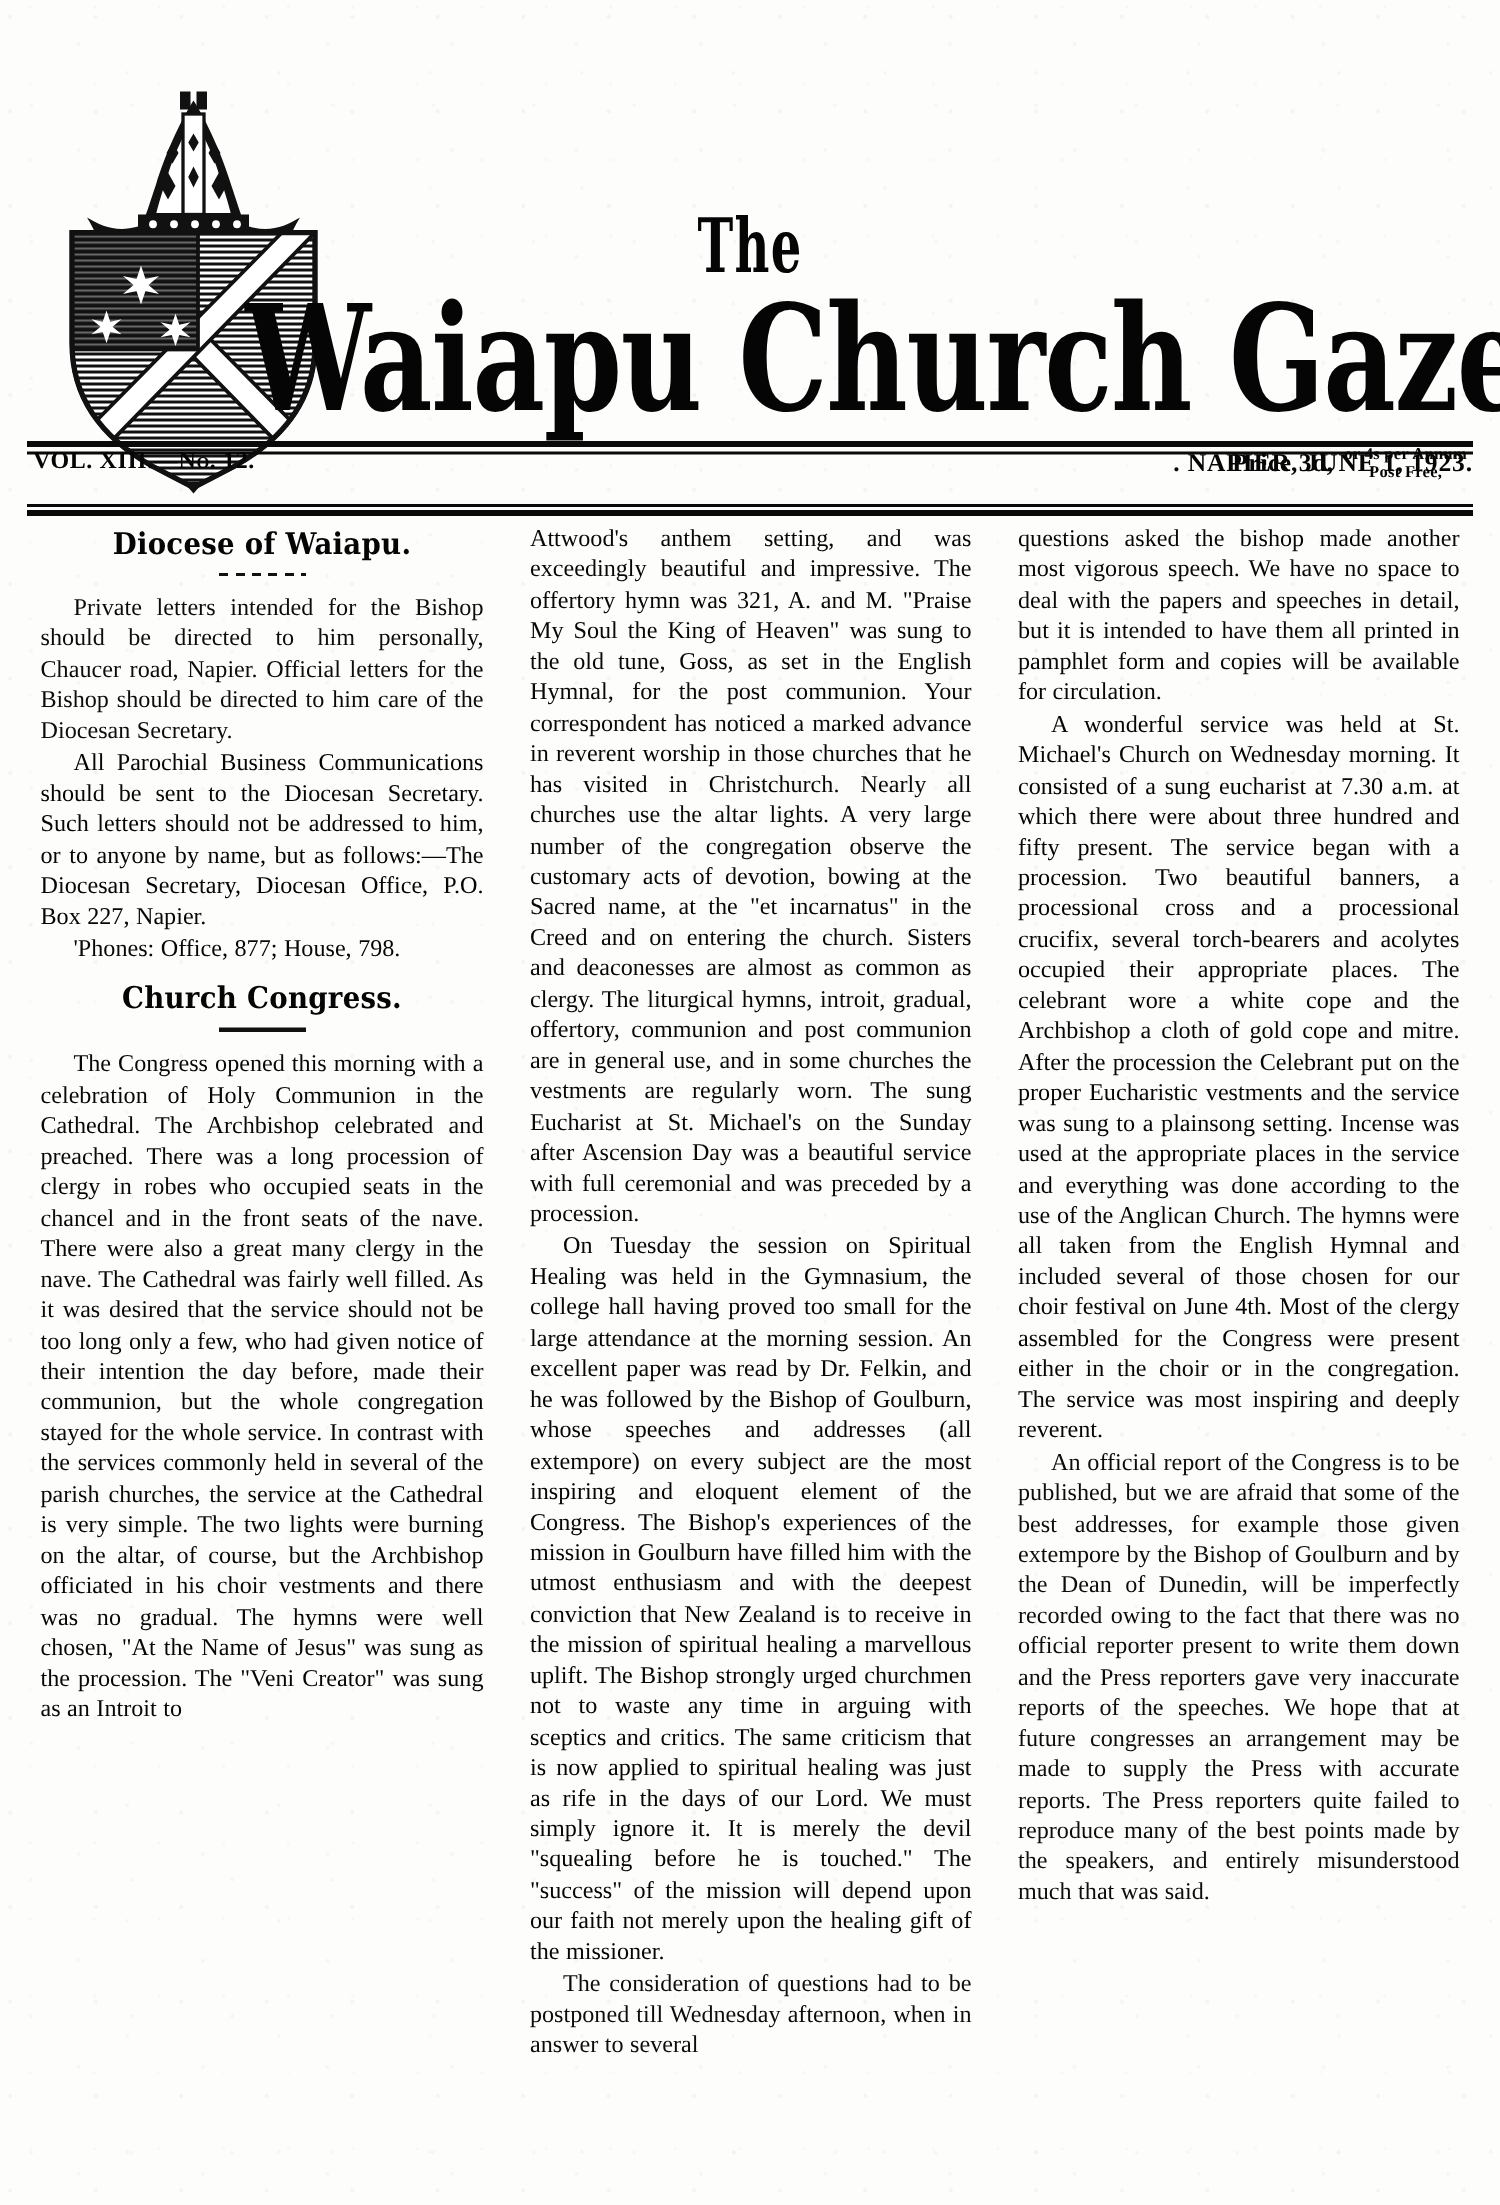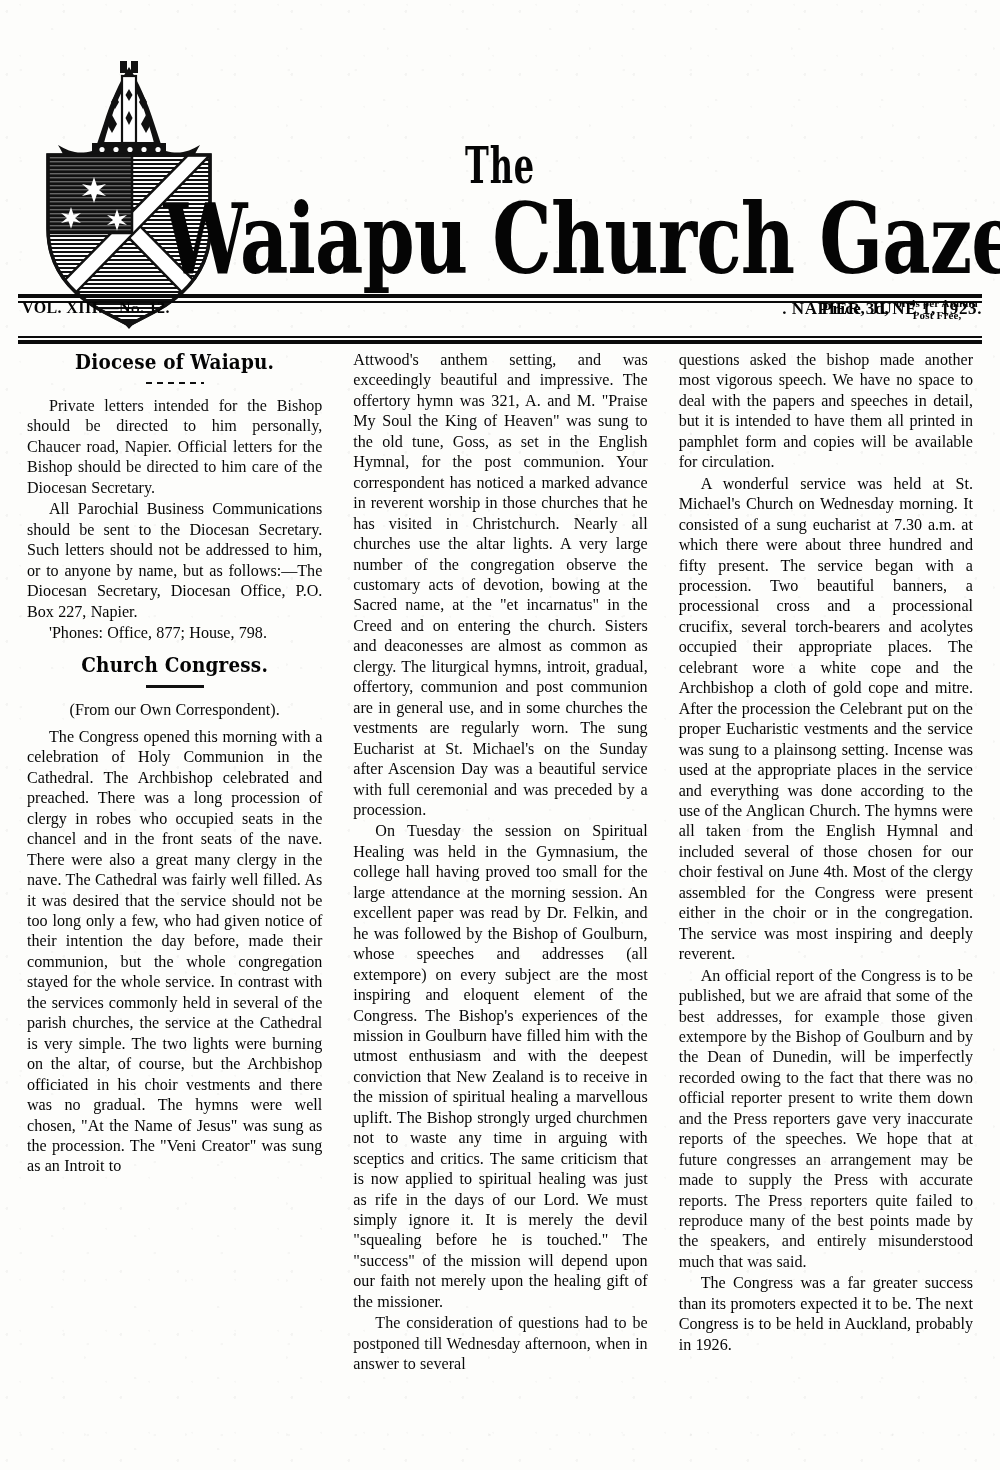--- a/index.html
+++ b/index.html
@@ -310,31 +310,29 @@
 
       <p class="body">Private letters intended for the Bishop should be directed to him personally, Chaucer road, Napier. Official letters for the Bishop should be directed to him care of the Diocesan Secretary.</p>
       <p class="body">All Parochial Business Communications should be sent to the Diocesan Secretary. Such letters should not be addressed to him, or to anyone by name, but as follows:—The Diocesan Secretary, Diocesan Office, P.O. Box 227, Napier.</p>
       <p class="body">'Phones: Office, 877; House, 798.</p>
 
       <div class="gap"></div>
 
       <h2 class="sec-head gothic">Church Congress.</h2>
       <div class="dash"></div>
 
-      <p class="body center">(From our Own Correspondent).</p>
       <p class="body">The Congress opened this morning with a celebration of Holy Communion in the Cathedral. The Archbishop celebrated and preached. There was a long procession of clergy in robes who occupied seats in the chancel and in the front seats of the nave. There were also a great many clergy in the nave. The Cathedral was fairly well filled. As it was desired that the service should not be too long only a few, who had given notice of their intention the day before, made their communion, but the whole congregation stayed for the whole service. In contrast with the services commonly held in several of the parish churches, the service at the Cathedral is very simple. The two lights were burning on the altar, of course, but the Archbishop officiated in his choir vestments and there was no gradual. The hymns were well chosen, "At the Name of Jesus" was sung as the procession. The "Veni Creator" was sung as an Introit to</p>
     </div>
 
     <div class="col">
       <p class="body cont">Attwood's anthem setting, and was exceedingly beautiful and impressive. The offertory hymn was 321, A. and M. "Praise My Soul the King of Heaven" was sung to the old tune, Goss, as set in the English Hymnal, for the post communion. Your correspondent has noticed a marked advance in reverent worship in those churches that he has visited in Christchurch. Nearly all churches use the altar lights. A very large number of the congregation observe the customary acts of devotion, bowing at the Sacred name, at the "et incarnatus" in the Creed and on entering the church. Sisters and deaconesses are almost as common as clergy. The liturgical hymns, introit, gradual, offertory, communion and post communion are in general use, and in some churches the vestments are regularly worn. The sung Eucharist at St. Michael's on the Sunday after Ascension Day was a beautiful service with full ceremonial and was preceded by a procession.</p>
       <p class="body">On Tuesday the session on Spiritual Healing was held in the Gymnasium, the college hall having proved too small for the large attendance at the morning session. An excellent paper was read by Dr. Felkin, and he was followed by the Bishop of Goulburn, whose speeches and addresses (all extempore) on every subject are the most inspiring and eloquent element of the Congress. The Bishop's experiences of the mission in Goulburn have filled him with the utmost enthusiasm and with the deepest conviction that New Zealand is to receive in the mission of spiritual healing a marvellous uplift. The Bishop strongly urged churchmen not to waste any time in arguing with sceptics and critics. The same criticism that is now applied to spiritual healing was just as rife in the days of our Lord. We must simply ignore it. It is merely the devil "squealing before he is touched." The "success" of the mission will depend upon our faith not merely upon the healing gift of the missioner.</p>
       <p class="body">The consideration of questions had to be postponed till Wednesday afternoon, when in answer to several</p>
     </div>
 
     <div class="col">
       <p class="body cont">questions asked the bishop made another most vigorous speech. We have no space to deal with the papers and speeches in detail, but it is intended to have them all printed in pamphlet form and copies will be available for circulation.</p>
       <p class="body">A wonderful service was held at St. Michael's Church on Wednesday morning. It consisted of a sung eucharist at 7.30 a.m. at which there were about three hundred and fifty present. The service began with a procession. Two beautiful banners, a processional cross and a processional crucifix, several torch-bearers and acolytes occupied their appropriate places. The celebrant wore a white cope and the Archbishop a cloth of gold cope and mitre. After the procession the Celebrant put on the proper Eucharistic vestments and the service was sung to a plainsong setting. Incense was used at the appropriate places in the service and everything was done according to the use of the Anglican Church. The hymns were all taken from the English Hymnal and included several of those chosen for our choir festival on June 4th. Most of the clergy assembled for the Congress were present either in the choir or in the congregation. The service was most inspiring and deeply reverent.</p>
       <p class="body">An official report of the Congress is to be published, but we are afraid that some of the best addresses, for example those given extempore by the Bishop of Goulburn and by the Dean of Dunedin, will be imperfectly recorded owing to the fact that there was no official reporter present to write them down and the Press reporters gave very inaccurate reports of the speeches. We hope that at future congresses an arrangement may be made to supply the Press with accurate reports. The Press reporters quite failed to reproduce many of the best points made by the speakers, and entirely misunderstood much that was said.</p>
-      <p class="body">The Congress was a far greater success than its promoters expected it to be. The next Congress is to be held in Auckland, probably in 1926.</p>
     </div>
 
   </div>
 </div>
 
 </body></html>

